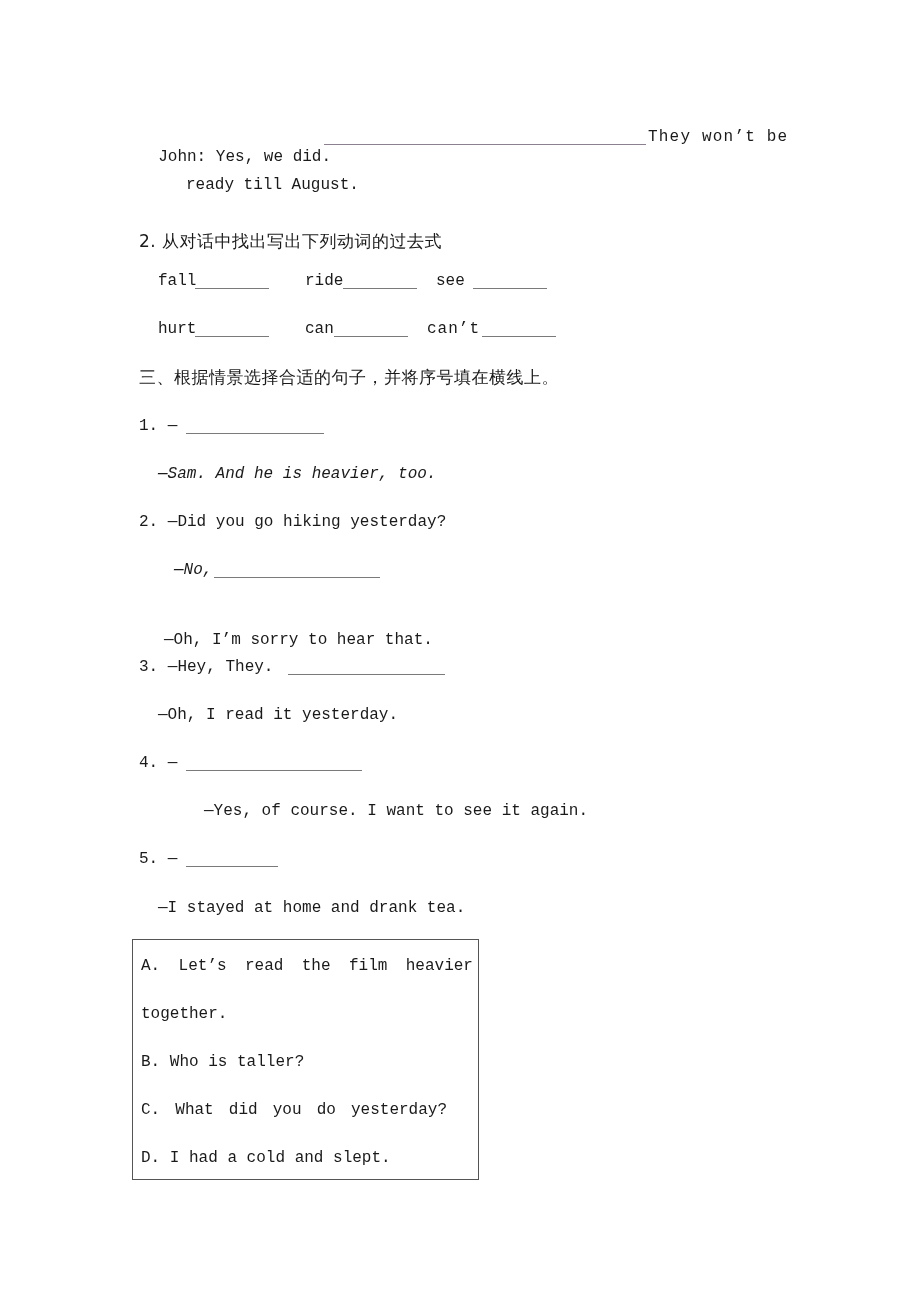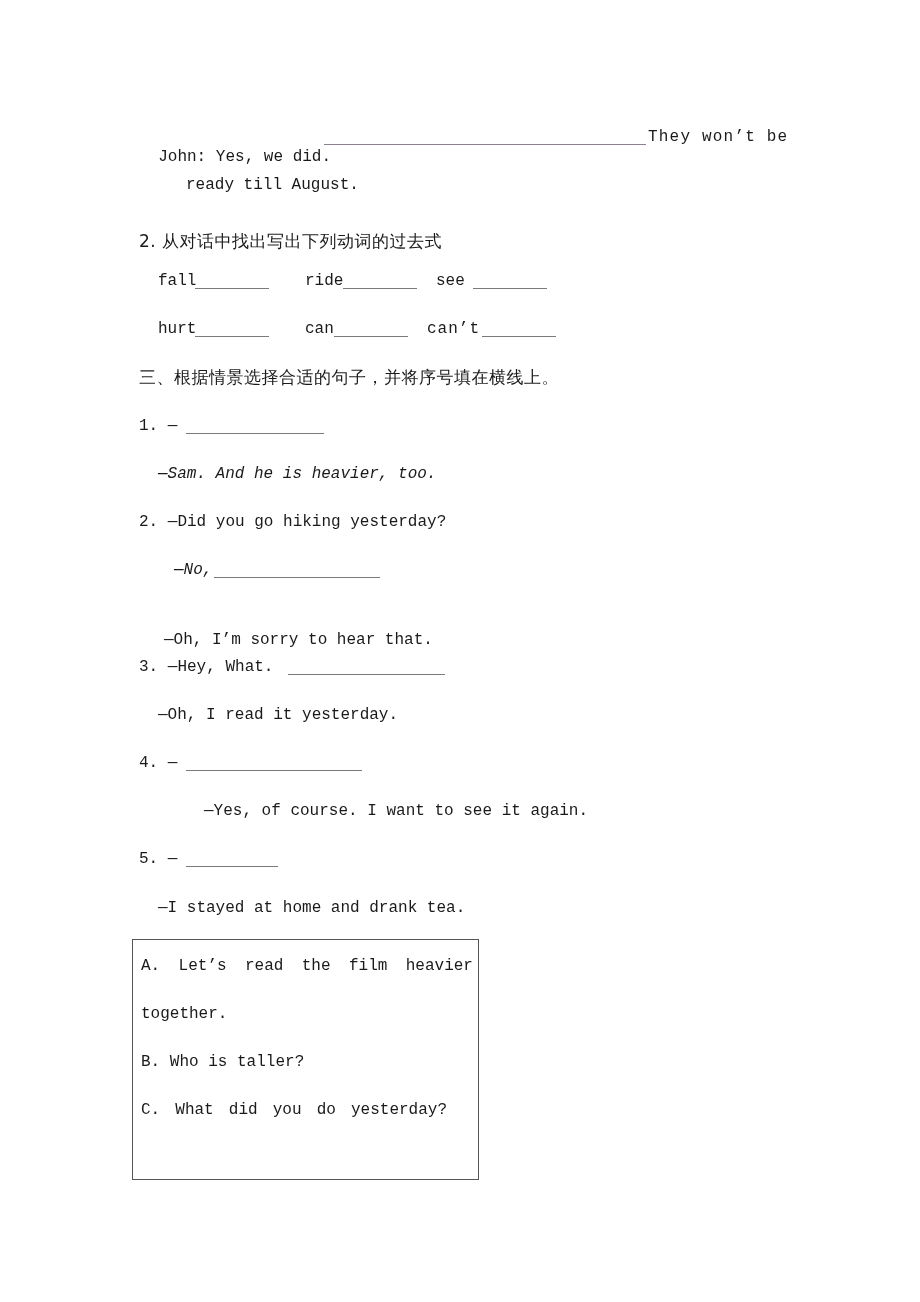--- a/index.html
+++ b/index.html
@@ -43,34 +43,35 @@
 
 <div class="line" style="left:139px; top:416px;"><span>1.</span> <span>—</span></div>
 <div class="blank grey" style="position:absolute; left:186px; top:418px; width:138px;"></div>
 <div class="line" style="left:158px; top:464px;font-style:italic;">—Sam. And he is heavier, too.</div>
 
 <div class="line" style="left:139px; top:512px;"><span>2.</span> <span>—Did you go hiking yesterday?</span></div>
 <div class="line" style="left:174px; top:560px;font-style:italic;">—No, </div>
 <div class="blank grey" style="position:absolute; left:214px; top:562px; width:166px;"></div>
 <div class="line" style="left:164px; top:608px;margin-top:22px;">—Oh, I’m sorry to hear that.</div>
 
-<div class="line" style="left:139px; top:657px;"><span>3.</span> <span>—Hey, What.</span></div>
+<div class="line" style="left:139px; top:657px;"><span>3.</span> <span>—Hey, They.</span></div>
 <div class="blank grey" style="position:absolute; left:288px; top:659px; width:157px;"></div>
 <div class="line" style="left:158px; top:705px;">—Oh, I read it yesterday.</div>
 
 <div class="line" style="left:139px; top:753px;"><span>4.</span> <span>—</span></div>
 <div class="blank grey" style="position:absolute; left:186px; top:755px; width:176px;"></div>
 <div class="line" style="left:158px; top:801px;margin-left:46px;">—Yes, of course. I want to see it again.</div>
 
 <div class="line" style="left:139px; top:849px;"><span>5.</span> <span>—</span></div>
 <div class="blank grey" style="position:absolute; left:186px; top:851px; width:92px;"></div>
 <div class="line" style="left:158px; top:898px;">—I stayed at home and drank tea.</div>
 
 <div class="box">
   <div class="line just" style="left:8px; top:16px;">
     <span>A.</span><span>Let’s</span><span>read</span><span>the</span><span>film</span><span>heavier</span>
   </div>
   <div class="line" style="left:8px; top:64px;">together.</div>
   <div class="line" style="left:8px; top:112px;">B. Who is taller?</div>
   <div class="line" style="left:8px; top:160px; display:flex; justify-content:space-between; width:306px;">
     <span>C.</span><span>What</span><span>did</span><span>you</span><span>do</span><span>yesterday?</span>
   </div>
+  <div class="line" style="left:8px; top:208px;">D. I had a cold and slept.</div>
 </div>
 
 </body></html>

